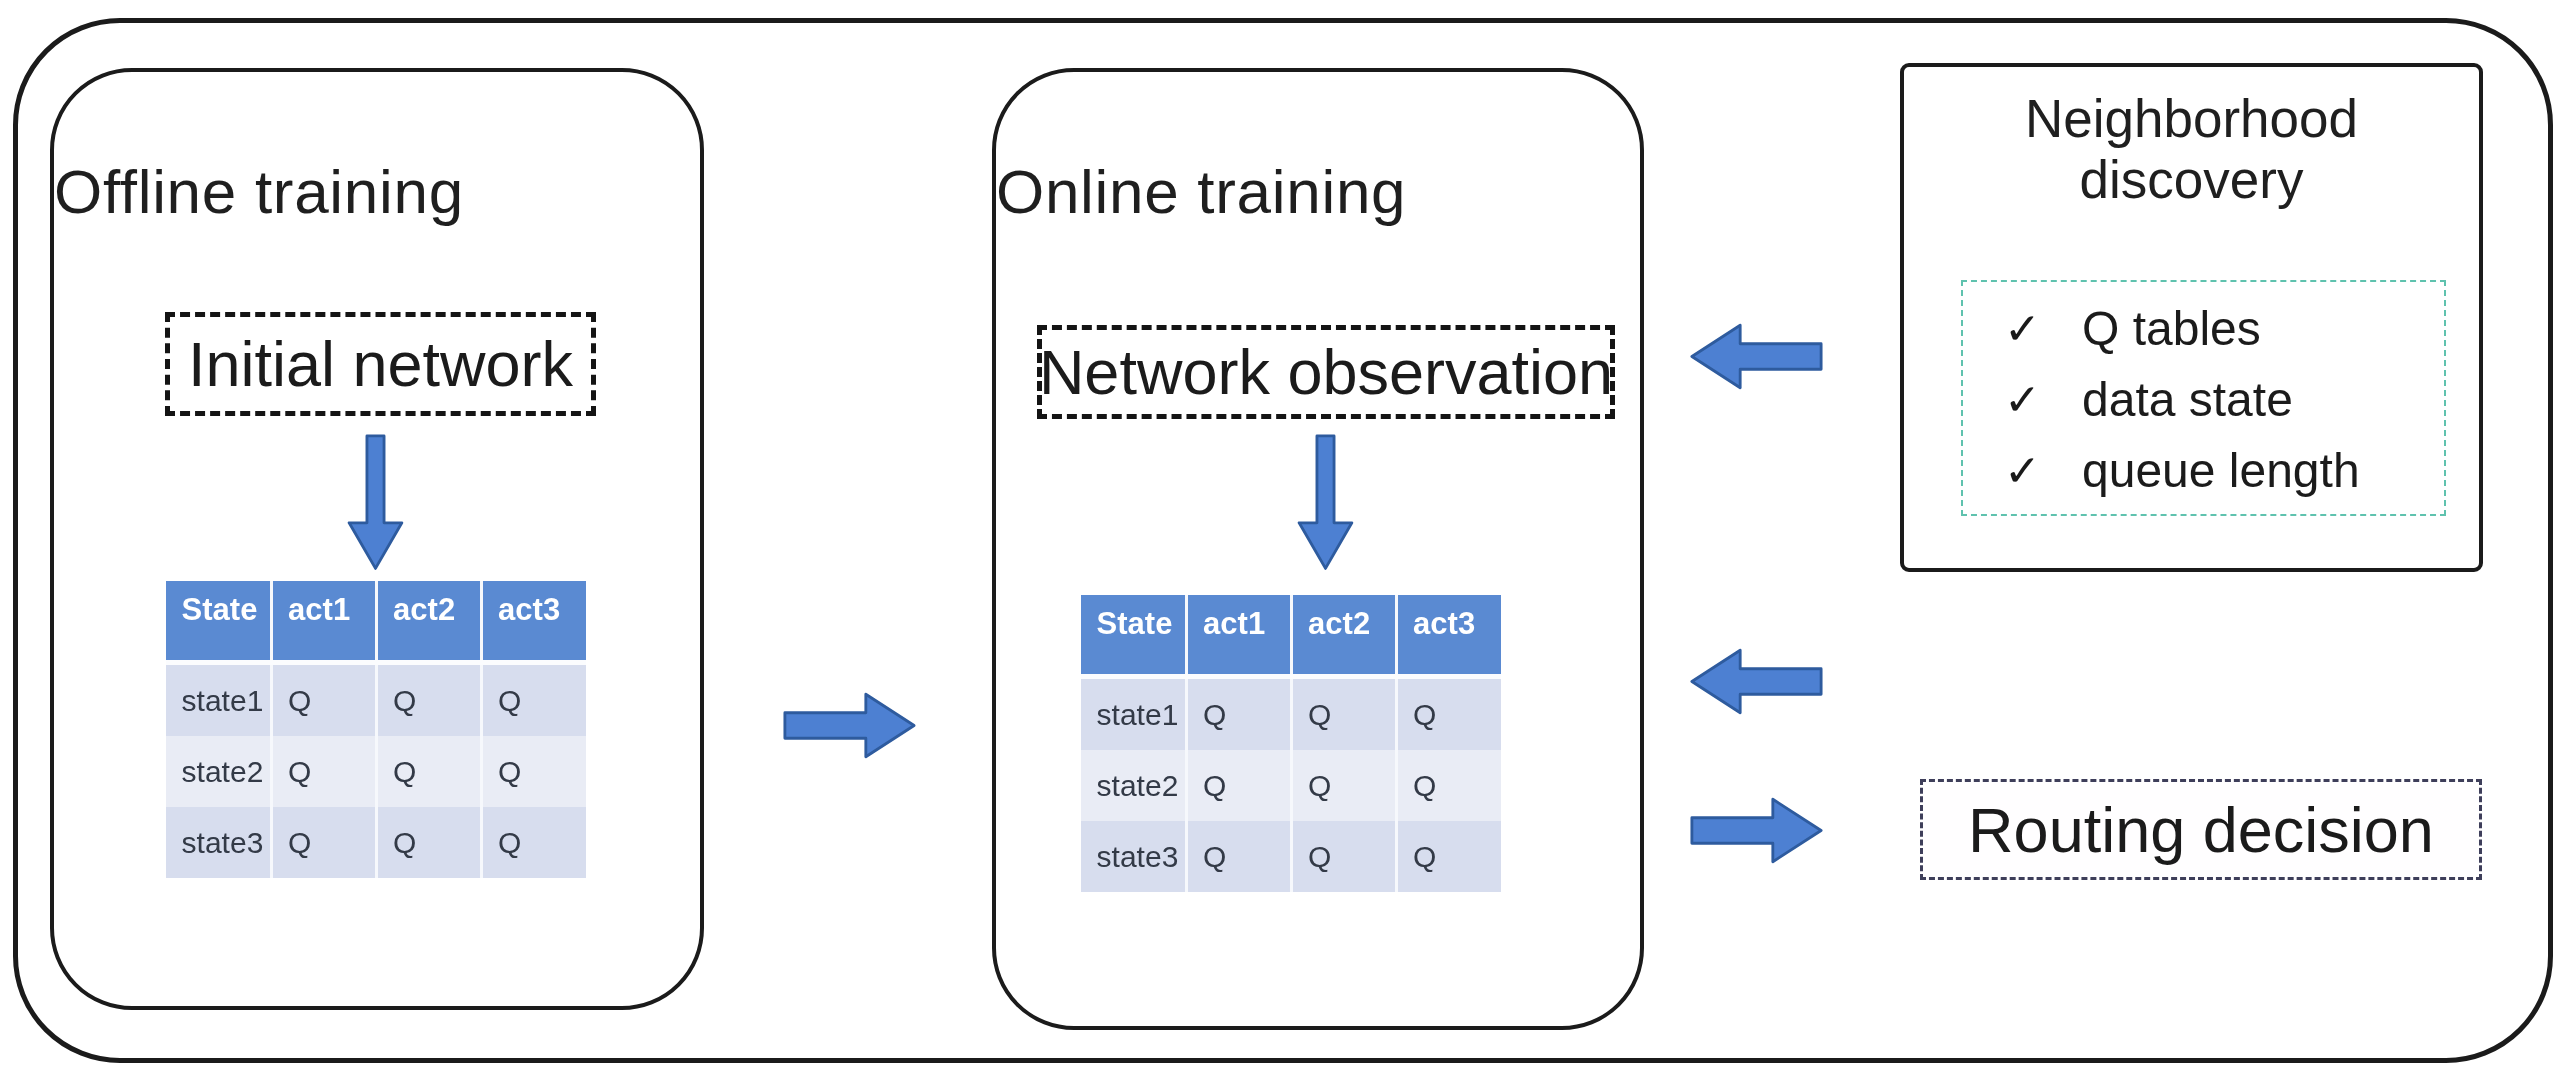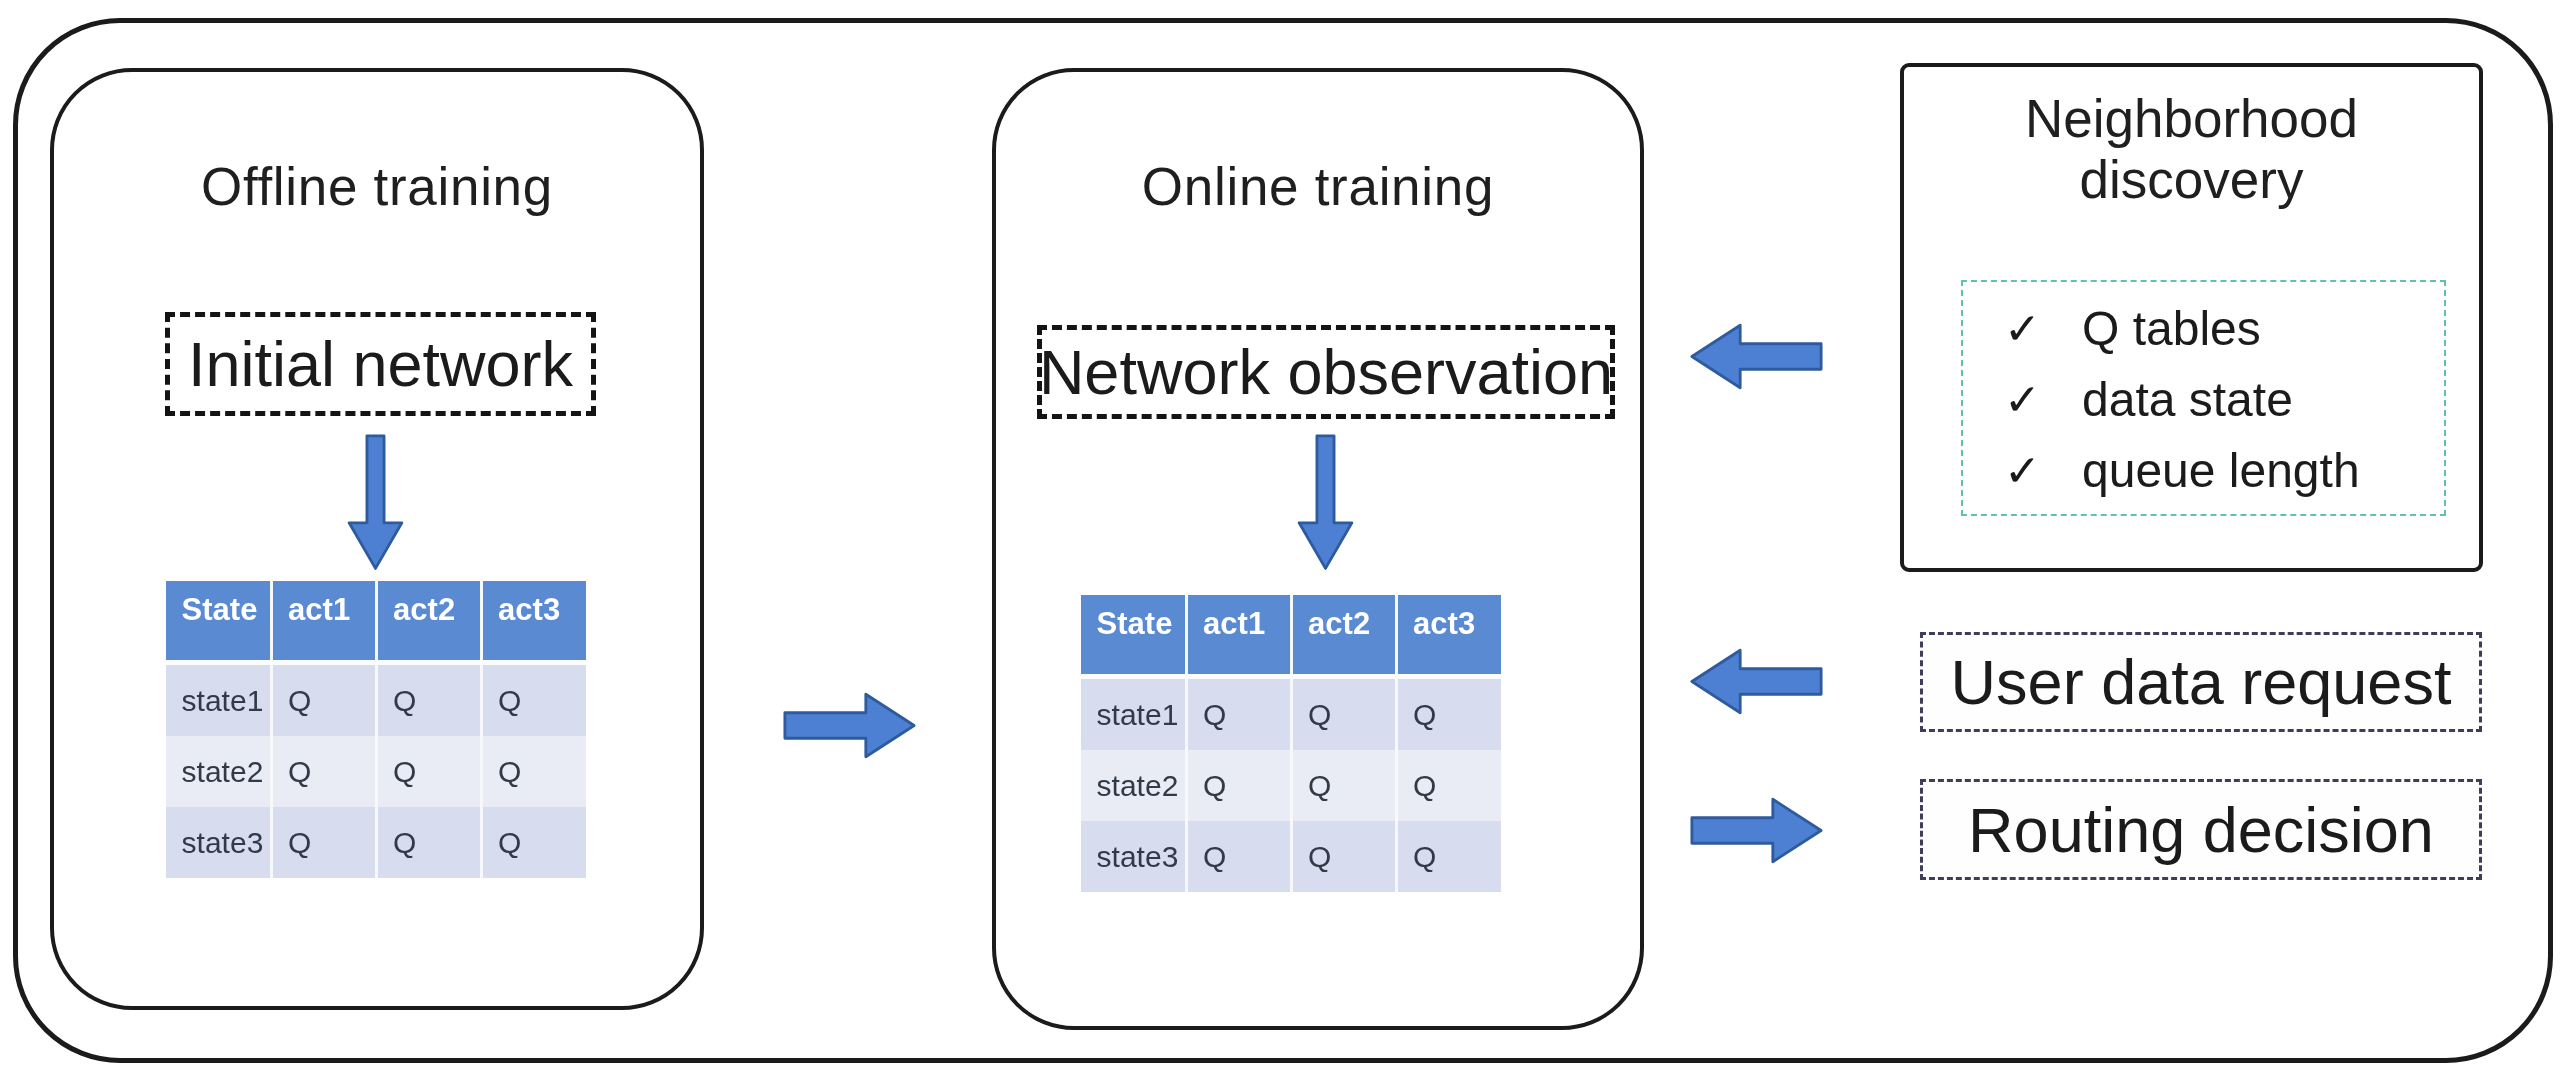--- a/index.html
+++ b/index.html
@@ -13,22 +13,22 @@
     border:5px solid #1b1b1b;border-radius:107px;box-sizing:border-box;
   }
   .panel{
     position:absolute;border:4.3px solid #1b1b1b;border-radius:82px;
     box-sizing:border-box;background:#ffffff;
   }
   .panel-offline{left:50px;top:68px;width:654px;height:942px;}
   .panel-online{left:992px;top:68px;width:652px;height:962px;}
   .panel-neighborhood{left:1900px;top:63px;width:583px;height:509px;border-radius:9px;}
   .panel-title{
-    position:absolute;left:0;right:0;top:84px;text-align:center;
-    font-size:53px;color:#1f1f1f;letter-spacing:0.7px;
+    position:absolute;left:0;right:0;top:84px;text-align:left;
+    font-size:62px;color:#1f1f1f;letter-spacing:0.7px;
   }
   .nb-title{position:absolute;left:0;right:0;top:21.3px;text-align:center;font-size:53px;line-height:61px;color:#1f1f1f;}
   .dashed-box{
     position:absolute;display:flex;align-items:center;justify-content:center;
     box-sizing:border-box;background:#ffffff;
   }
   .dash-black{border:5px dashed #141414;}
   .dash-navy{border:3.6px dashed #3e3e5a;background:#fffeff;}
   .box-label{font-size:63px;color:#1b1b1b;white-space:nowrap;}
   .initial-network{left:111px;top:240px;width:431px;height:104px;}
@@ -189,23 +189,20 @@
       </div>
     </div>
   </section>
 
   <div class="arrow arrow-nd">
     <svg width="135" height="71" viewBox="0 0 190 100">
       <polygon points="186,32 72,32 72,6 4,50 72,94 72,68 186,68" fill="#4D80D2" stroke="#2E5B9E" stroke-width="4" stroke-linejoin="round"></polygon>
     </svg>
   </div>
 
-  <div class="dashed-box dash-navy udr-box">
-    <span class="box-label">User data request</span>
-  </div>
   <div class="arrow arrow-udr">
     <svg width="135" height="71" viewBox="0 0 190 100">
       <polygon points="186,32 72,32 72,6 4,50 72,94 72,68 186,68" fill="#4D80D2" stroke="#2E5B9E" stroke-width="4" stroke-linejoin="round"></polygon>
     </svg>
   </div>
 
   <div class="dashed-box dash-navy rd-box">
     <span class="box-label">Routing decision</span>
   </div>
   <div class="arrow arrow-rd">

